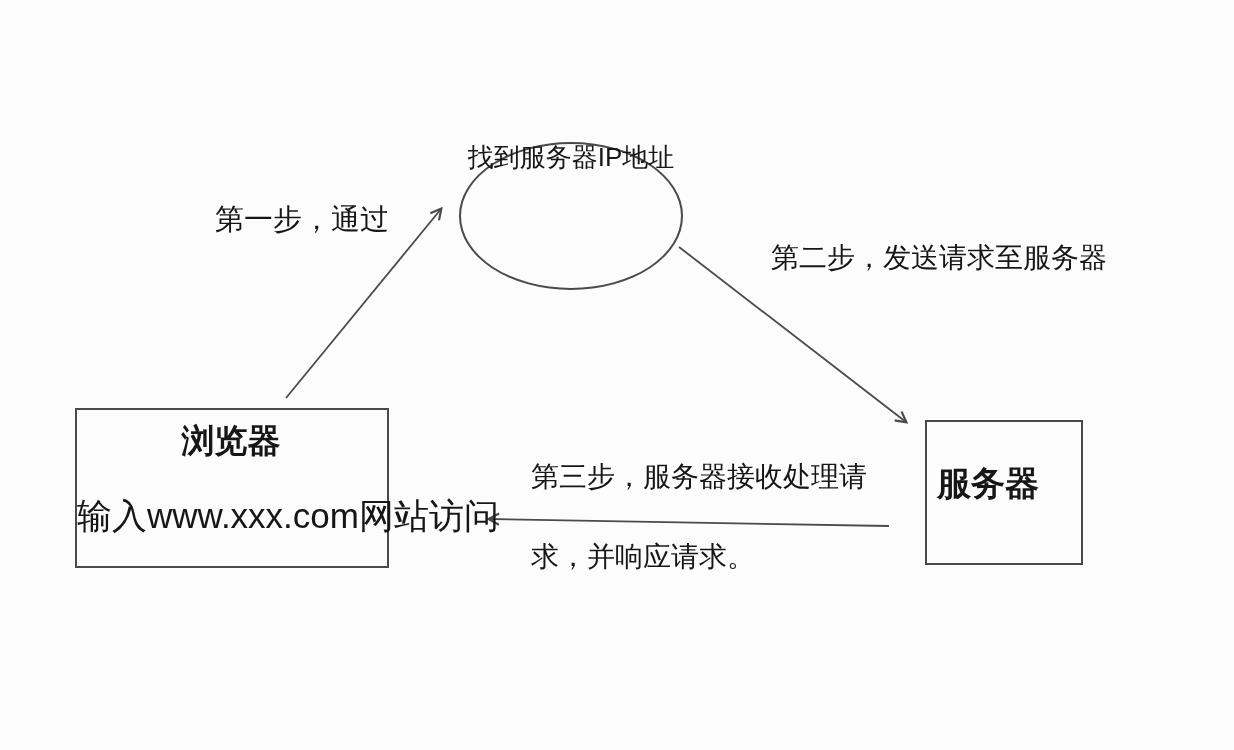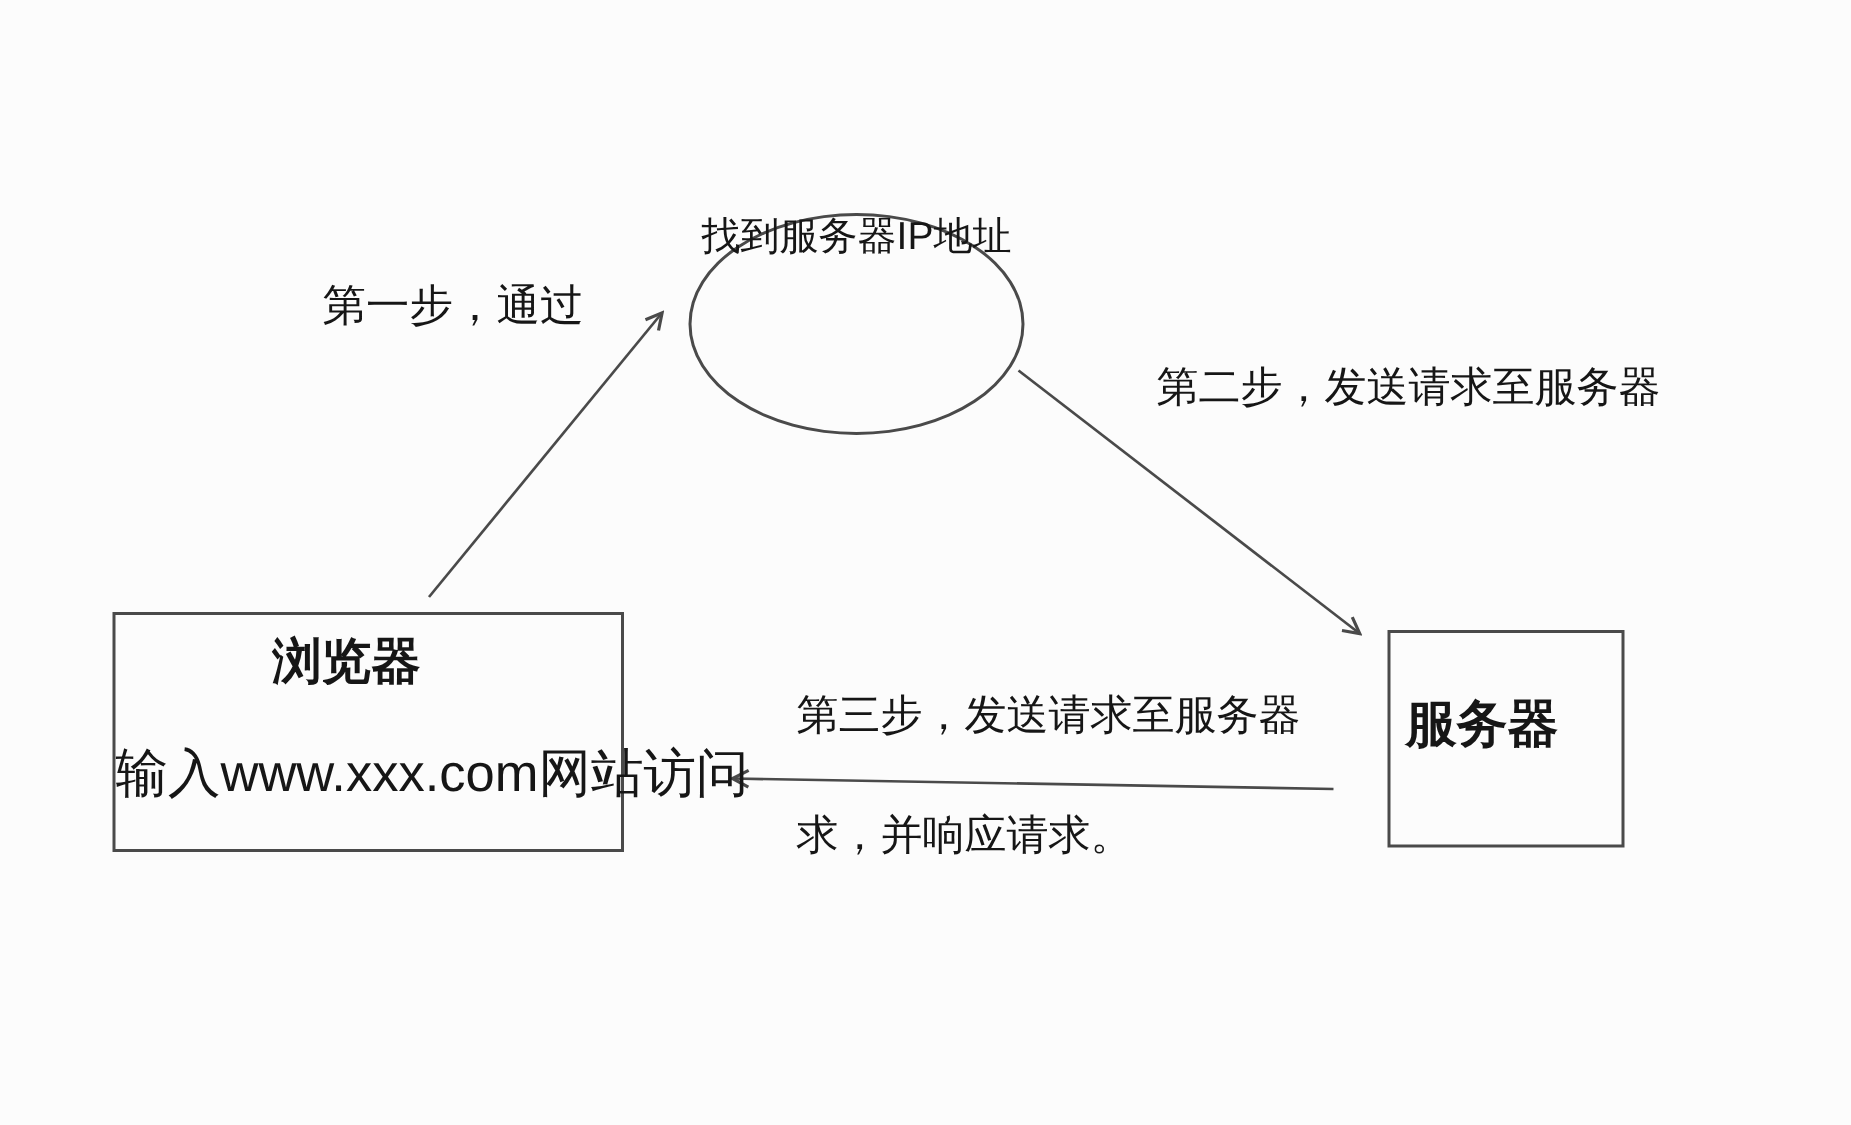--- a/index.html
+++ b/index.html
@@ -48,21 +48,21 @@
     justify-content: center;
   }
   .ellipse-label {
     font-size: 26px;
     white-space: nowrap;
     line-height: 1;
   }
   .browser-box {
     left: 75px;
     top: 408px;
-    width: 341px;
+    width: 314px;
     height: 160px;
   }
   .server-box {
     left: 925px;
     top: 420px;
     width: 158px;
     height: 145px;
   }
   .box-title {
     position: absolute;
@@ -92,21 +92,21 @@
     left: 10px;
     top: 44px;
     font-size: 34px;
   }
   .label {
     position: absolute;
     font-size: 28px;
     line-height: 1;
     white-space: nowrap;
   }
-  .step1-l1 { left: 215px; top: 190px; font-size: 29px; }
+  .step1-l1 { left: 215px; top: 205px; font-size: 29px; }
   .step1-l2 { left: 217px; top: 266px; font-size: 29px; }
   .step2    { left: 771px; top: 232px; margin-top: 12px; }
   .step3-l1 { left: 531px; top: 463px; }
   .step3-l2 { left: 531px; top: 543px; }
 </style>
 </head>
 <body>
 
 <div class="canvas">
 
@@ -129,16 +129,16 @@
     <div class="box-title">浏览器</div>
     <div class="box-subtitle">输入www.xxx.com网站访问</div>
   </div>
 
   <div class="node server-box">
     <div class="box-title">服务器</div>
   </div>
 
   <div class="label step1-l1">第一步，通过</div>
   <div class="label step2">第二步，发送请求至服务器</div>
-  <div class="label step3-l1">第三步，发送请求至服务器</div>
+  <div class="label step3-l1">第三步，服务器接收处理请</div>
   <div class="label step3-l2">求，并响应请求。</div>
 
 </div>
 
 </body></html>

